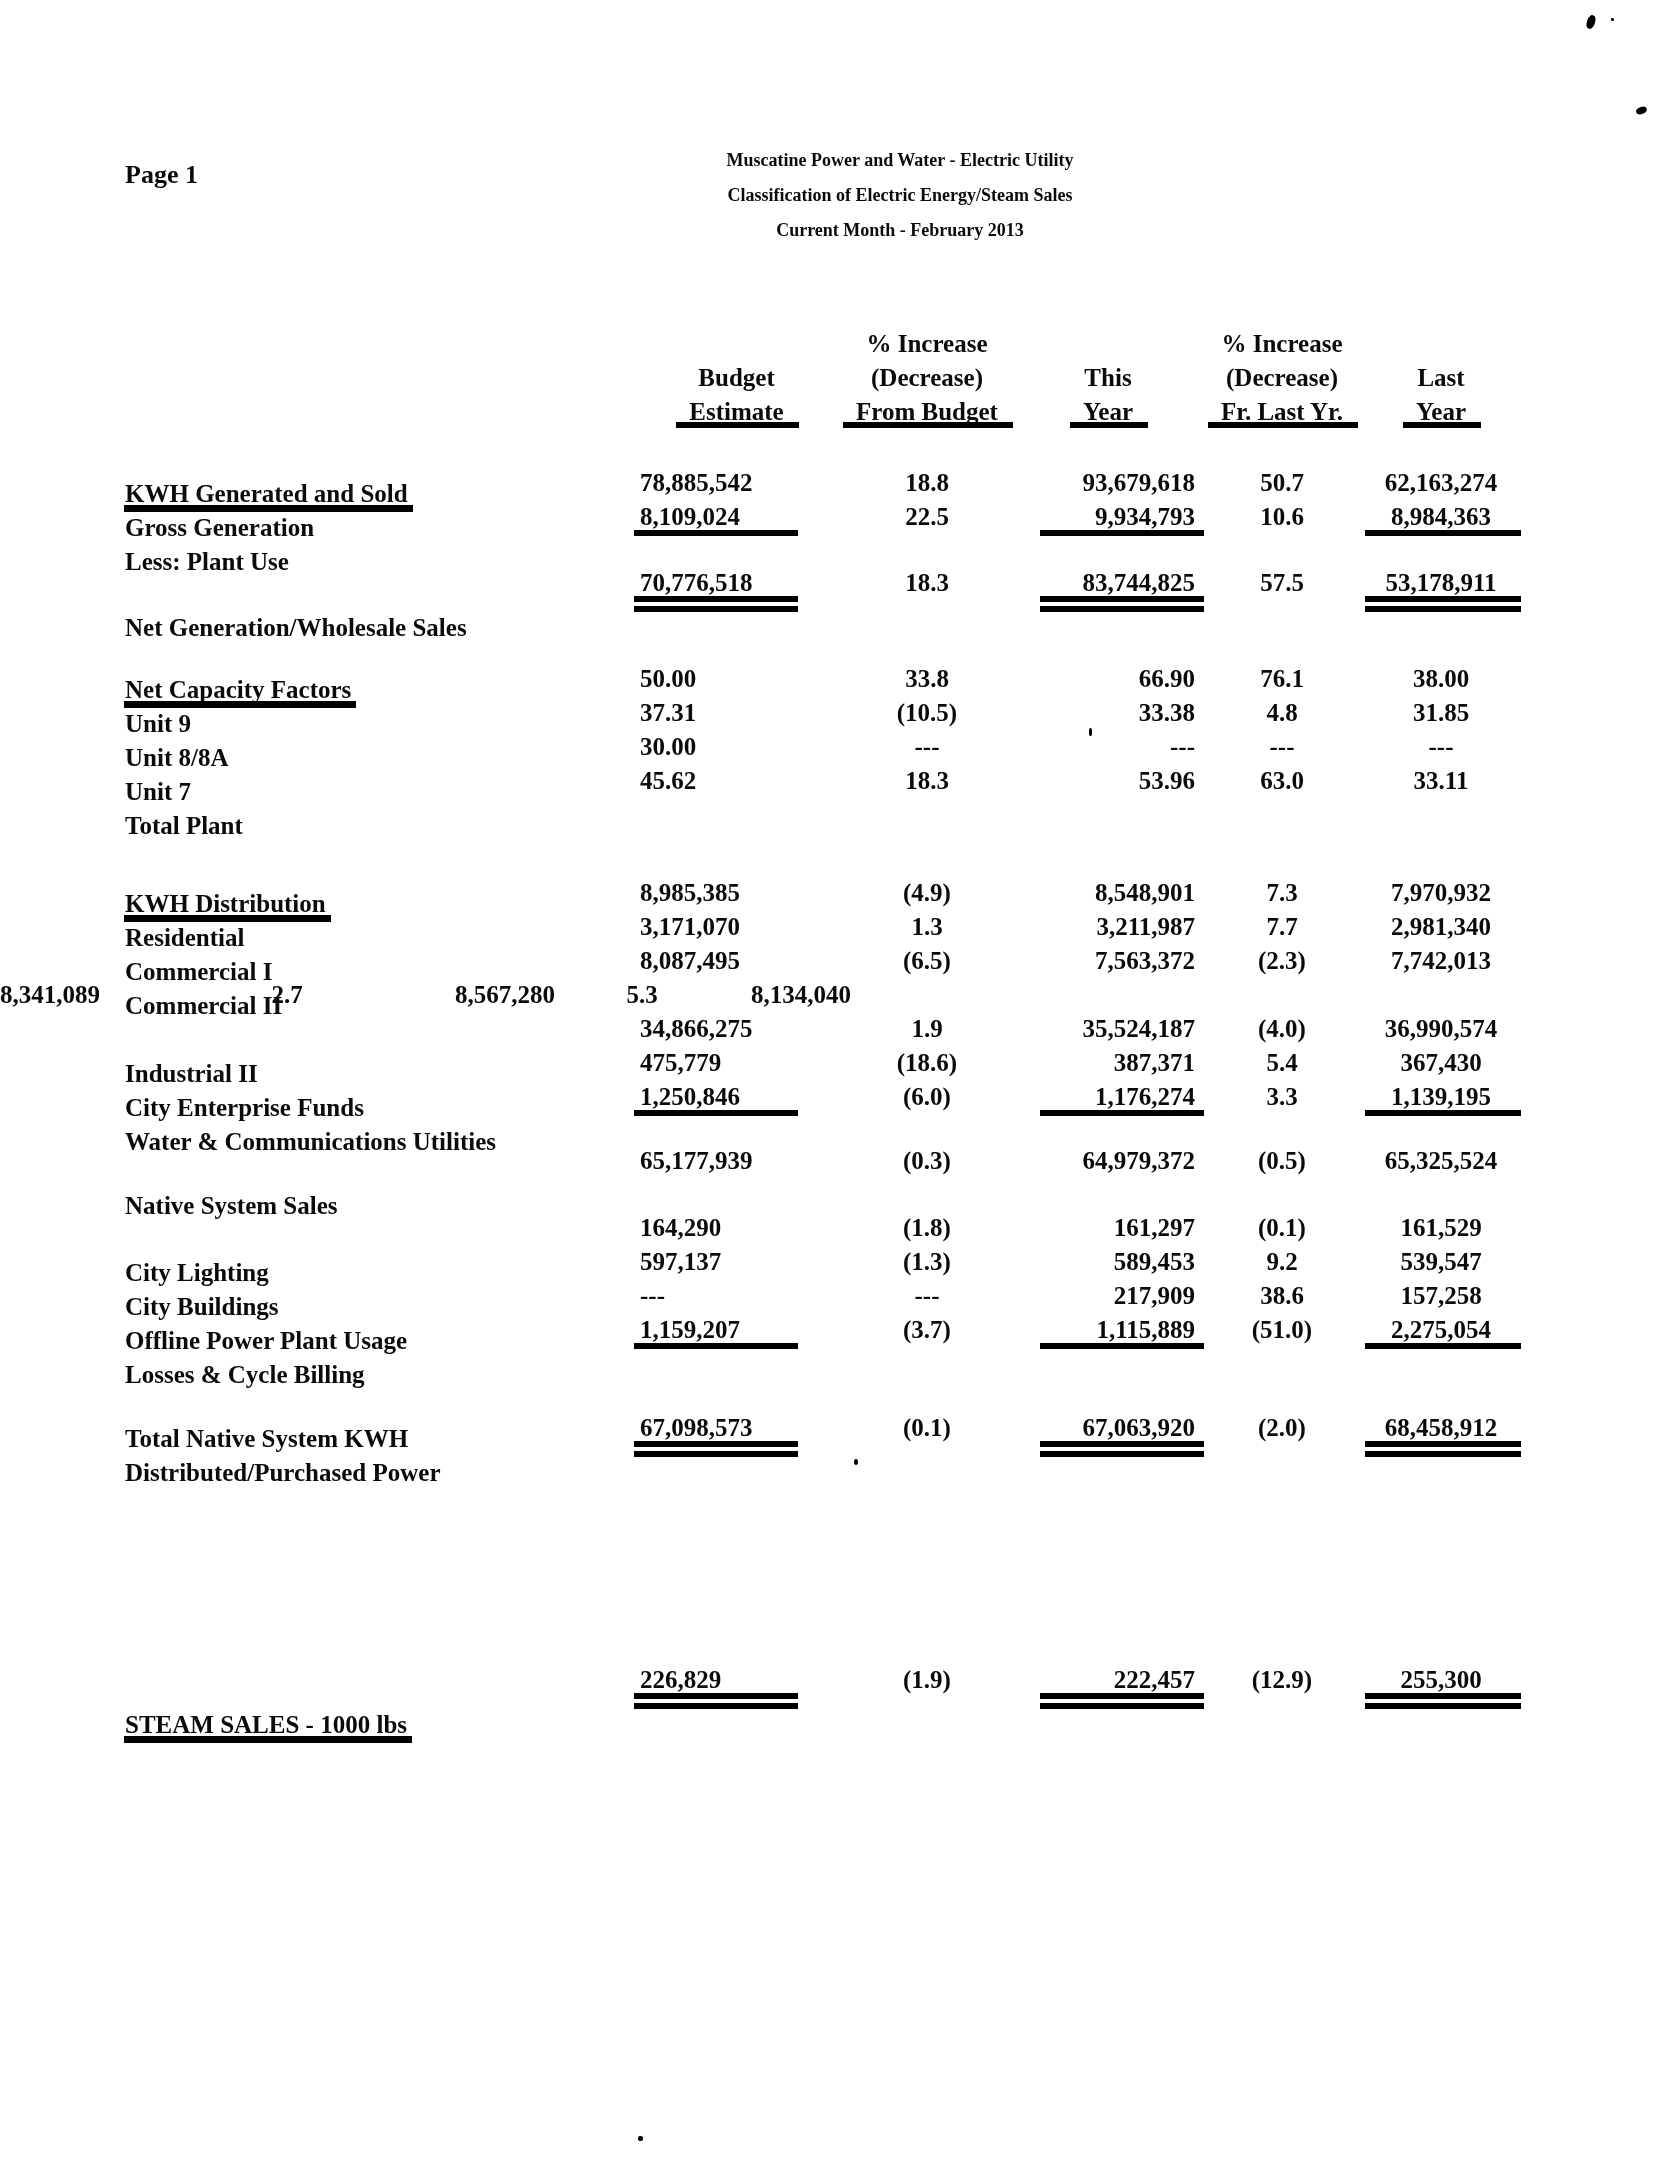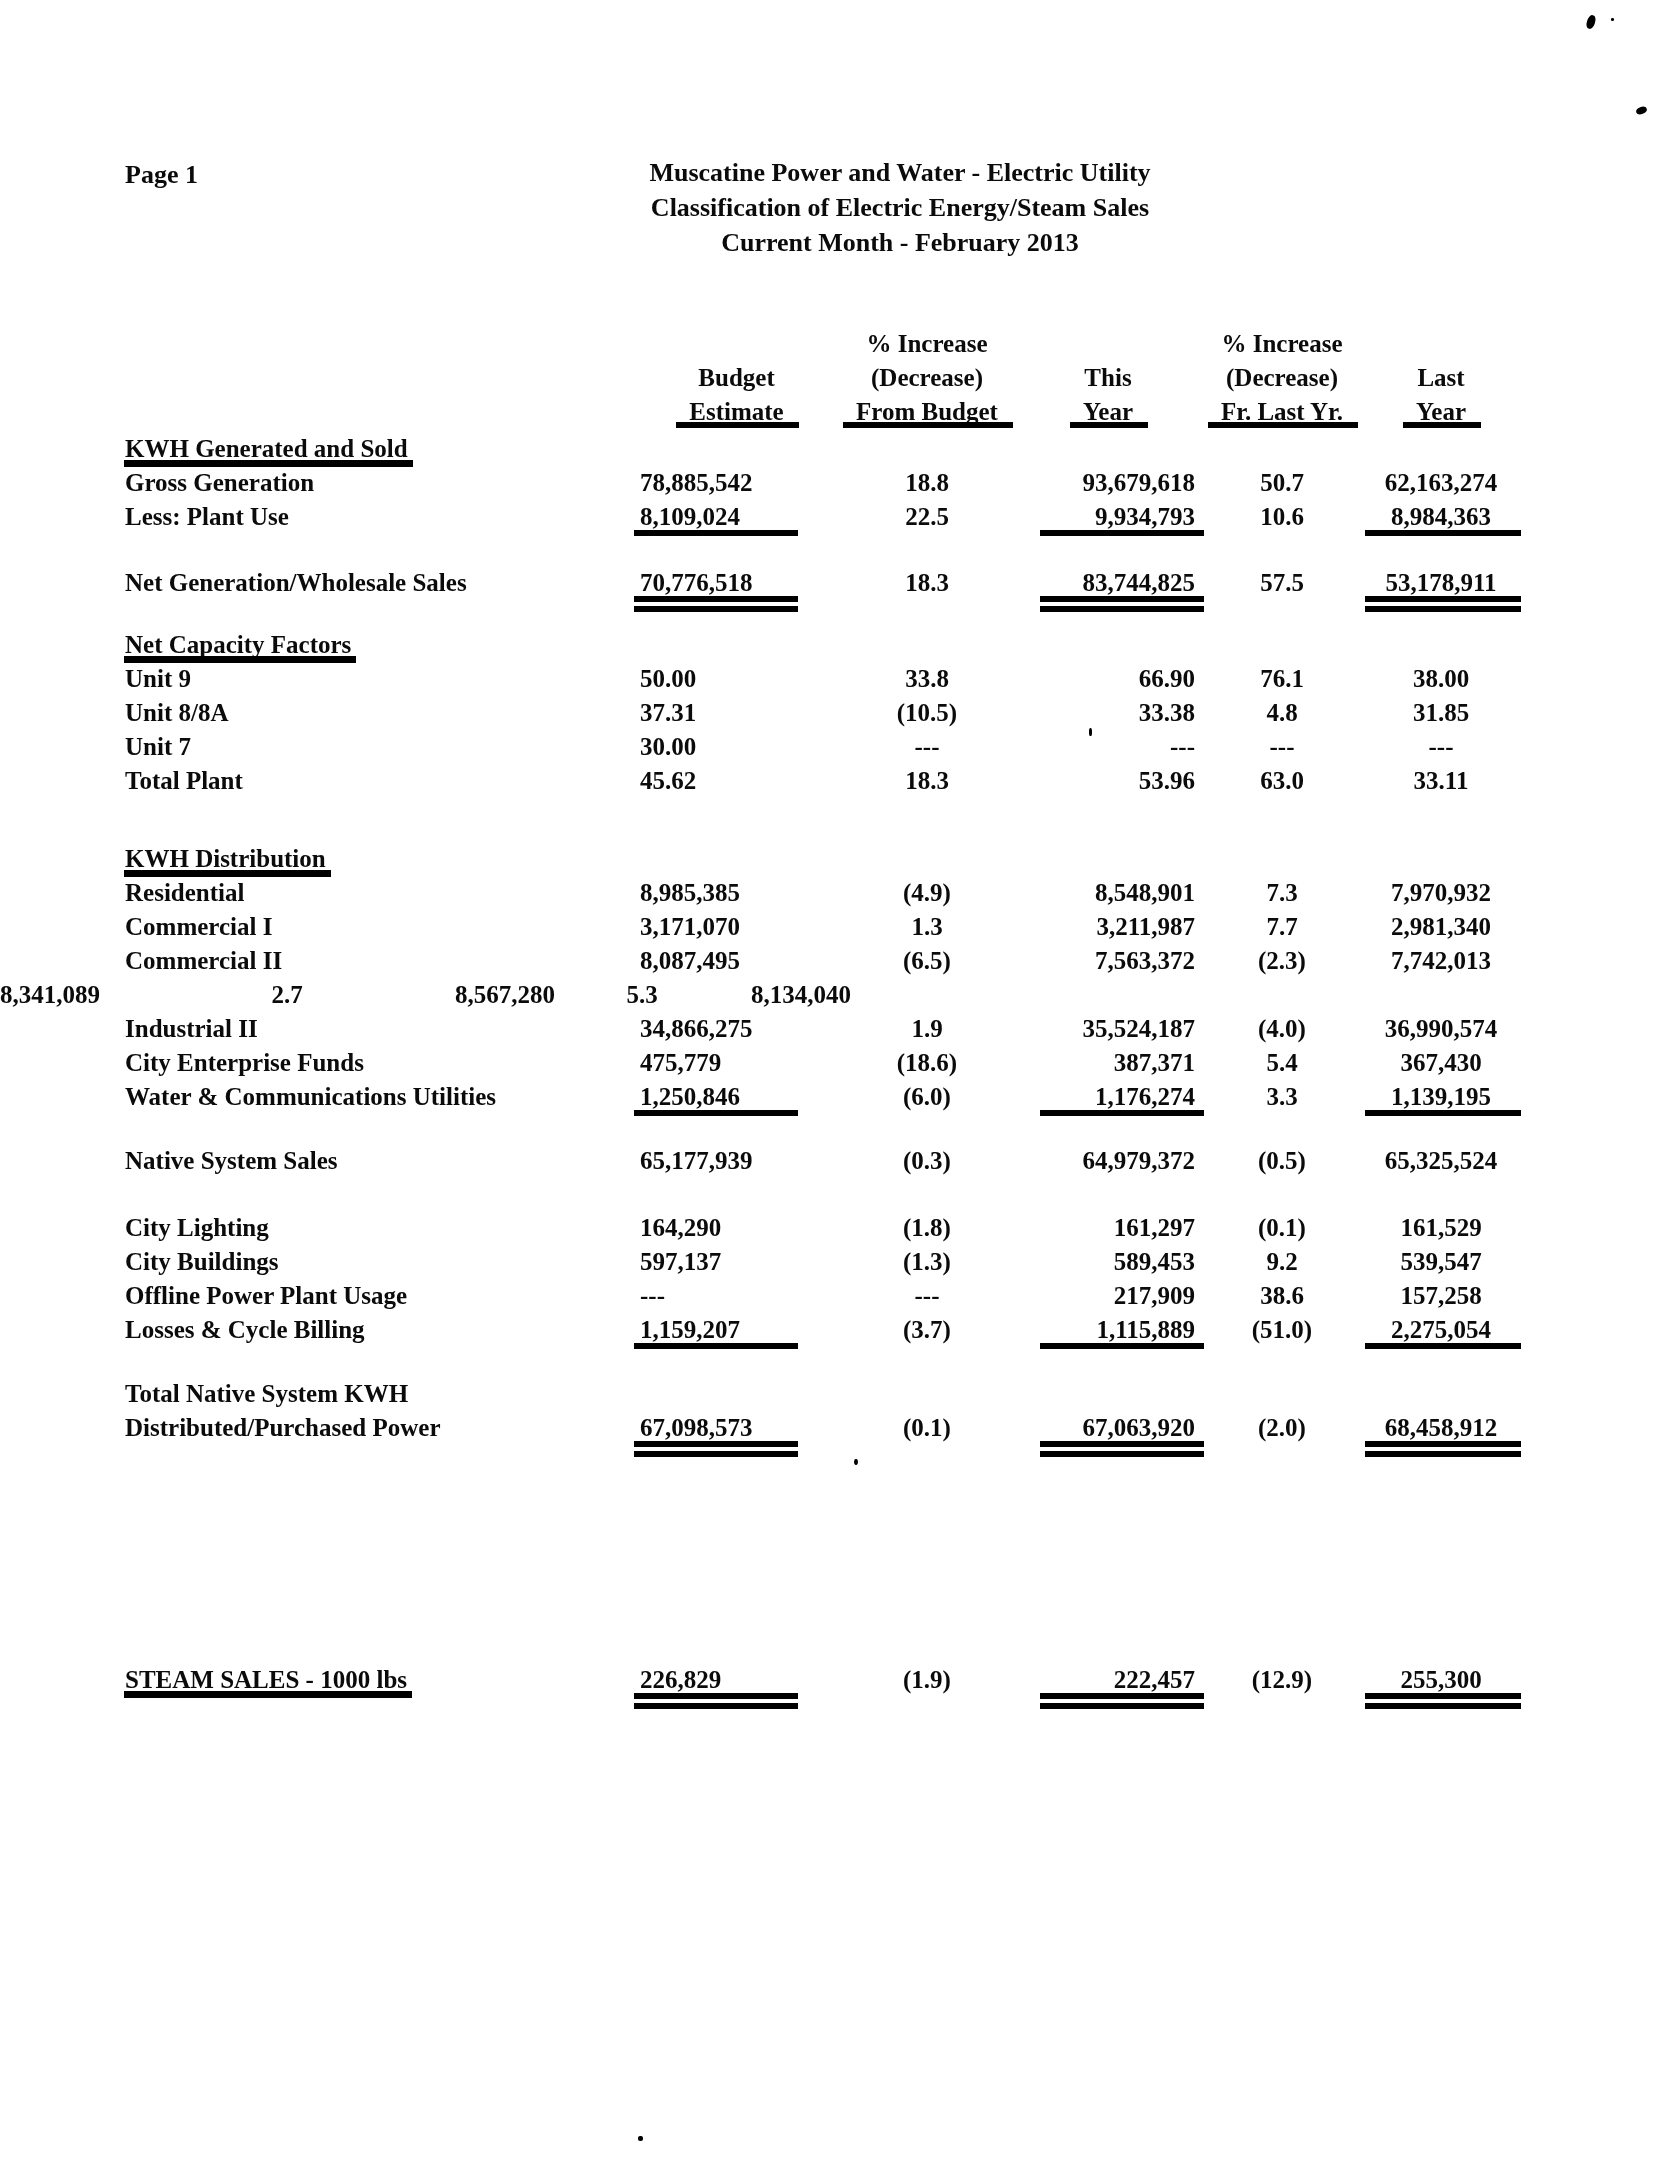--- a/index.html
+++ b/index.html
@@ -11,29 +11,29 @@
     font-weight:700;
     color:#0b0b0b;
     overflow:hidden;
   }
 
   .page-label {
     position:absolute; left:125px; top:157px;
     font-size:26px; line-height:35px; white-space:nowrap;
   }
   .titles {
-    position:absolute; left:900px; top:155px;
+    position:absolute; left:900px; top:143px;
     transform:translateX(-50%);
-    text-align:center; font-size:26px; line-height:35px; white-space:nowrap;
+    text-align:center; font-size:18px; line-height:35px; white-space:nowrap;
   }
 
   .tbl { position:absolute; left:0; top:327px; width:1673px; }
   .row { display:flex; height:34px; line-height:34px; font-size:25px; white-space:nowrap; }
   .cell { flex:none; }
-  .lbl { width:640px; padding-left:125px; text-align:left; }
+  .lbl { width:640px; padding-left:125px; text-align:left;margin-top:45px; }
   .c1  { width:193px; text-align:left; }
   .c2  { width:188px; text-align:center; }
   .c3  { width:174px; text-align:right; }
   .c4  { width:174px; text-align:center; }
   .c5  { width:144px; text-align:center; }
   .hrow .c1, .hrow .c3, .hrow .c5 { text-align:center; }
 
   .v { display:inline-block; position:relative; }
 
   

